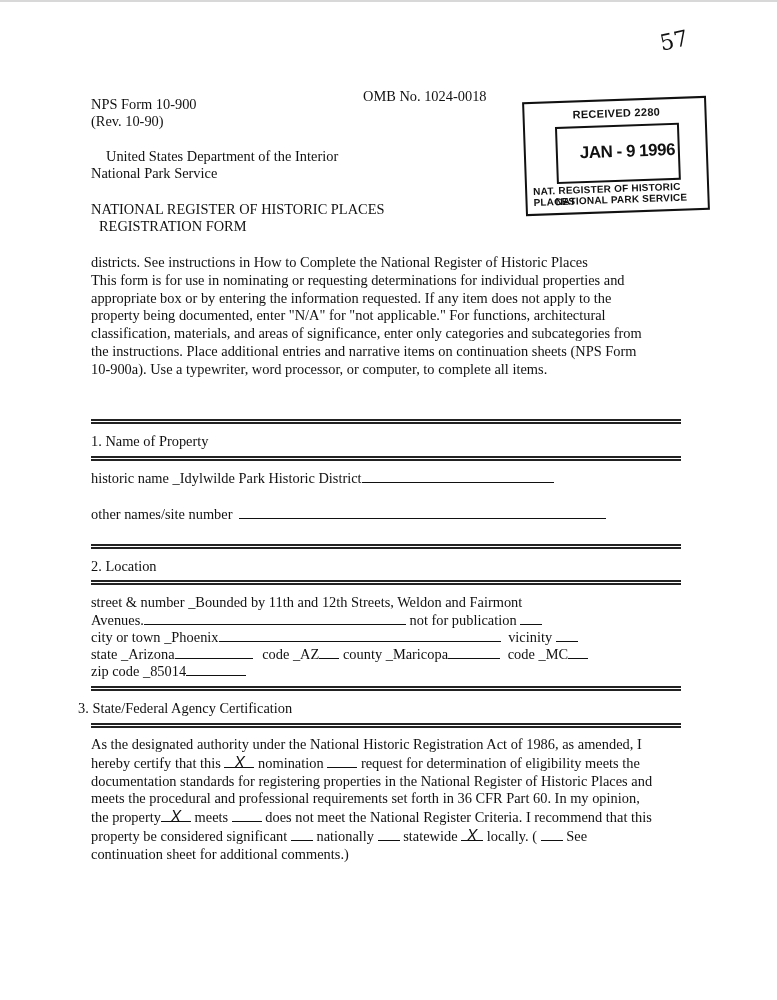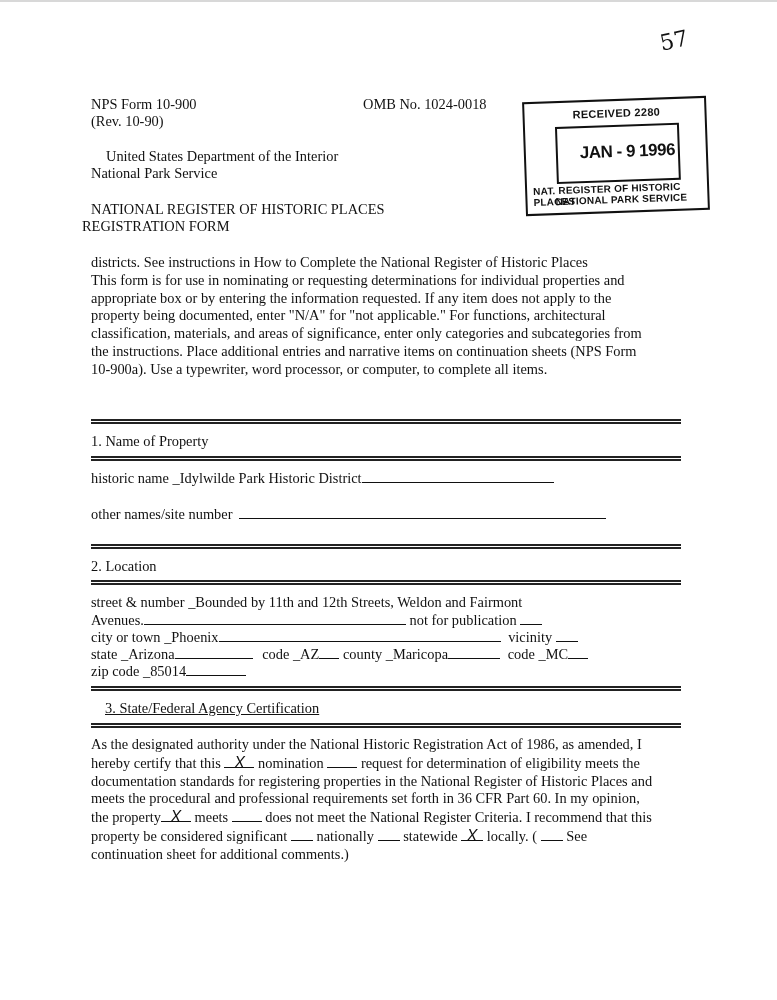--- a/index.html
+++ b/index.html
@@ -24,25 +24,25 @@
 </style>
 </head>
 <body>
 
 <div class="topbar"></div>
 
 <div class="handnum">57</div>
 
 <div class="abs" style="left:91px;top:96px;">NPS Form 10-900</div>
 <div class="abs" style="left:91px;top:113px;">(Rev. 10-90)</div>
-<div class="abs" style="left:363px;top:96px;">OMB No. 1024-0018</div>
+<div class="abs" style="left:363px;top:88px;">OMB No. 1024-0018</div>
 <div class="abs" style="left:106px;top:148px;">United States Department of the Interior</div>
 <div class="abs" style="left:91px;top:165px;">National Park Service</div>
 <div class="abs" style="left:91px;top:201px;">NATIONAL REGISTER OF HISTORIC PLACES</div>
-<div class="abs" style="left:82px;top:218px;">REGISTRATION FORM</div>
+<div class="abs" style="left:99px;top:218px;">REGISTRATION FORM</div>
 
 <div class="stamp">
   <div class="recv">RECEIVED  2280</div>
   <div class="stamp-inner">
     <div class="date">JAN - 9 1996</div>
   </div>
   <div class="nat1">NAT. REGISTER OF HISTORIC PLACES</div>
   <div class="nat2">NATIONAL PARK SERVICE</div>
 </div>
 
@@ -98,21 +98,21 @@
   <span>_Maricopa</span><span class="ul" style="width:52px;"></span>
   <span style="margin-left:4px;">code</span>
   <span>_MC</span><span class="ul" style="width:20px;"></span>
 </div>
 <div class="abs" style="left:91px;top:662px;">
   <span>zip code</span>
   <span>_85014</span><span class="ul" style="width:60px;"></span>
 </div>
 
 <div class="dbl" style="top:686px;"></div>
-<div class="abs" style="left:105px;top:700px;text-decoration:underline;">3. State/Federal Agency Certification</div>
+<div class="abs" style="left:78px;top:700px;">3. State/Federal Agency Certification</div>
 <div class="dbl" style="top:723px;"></div>
 
 <div class="para" style="top:736px;">
   <span class="line">As the designated authority under the National Historic Registration Act of 1986, as amended, I</span>
   <span class="line">
     <span>hereby certify that this</span>
     <span class="ul mark" style="width:30px;text-align:center;">X</span>
     <span>nomination</span>
     <span class="ul" style="width:30px;"></span>
     <span>request for determination of eligibility meets the</span>

